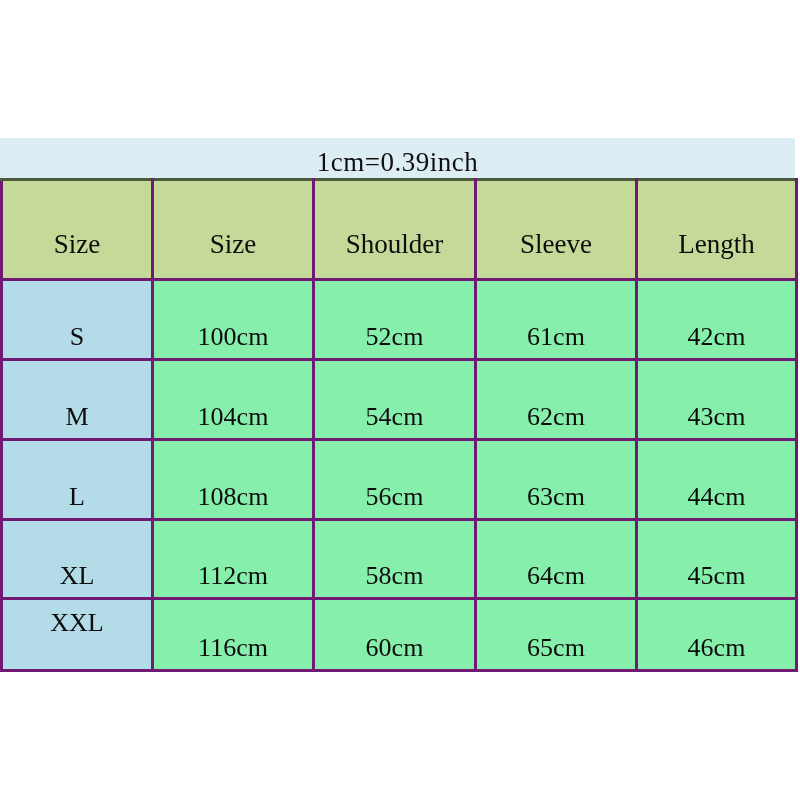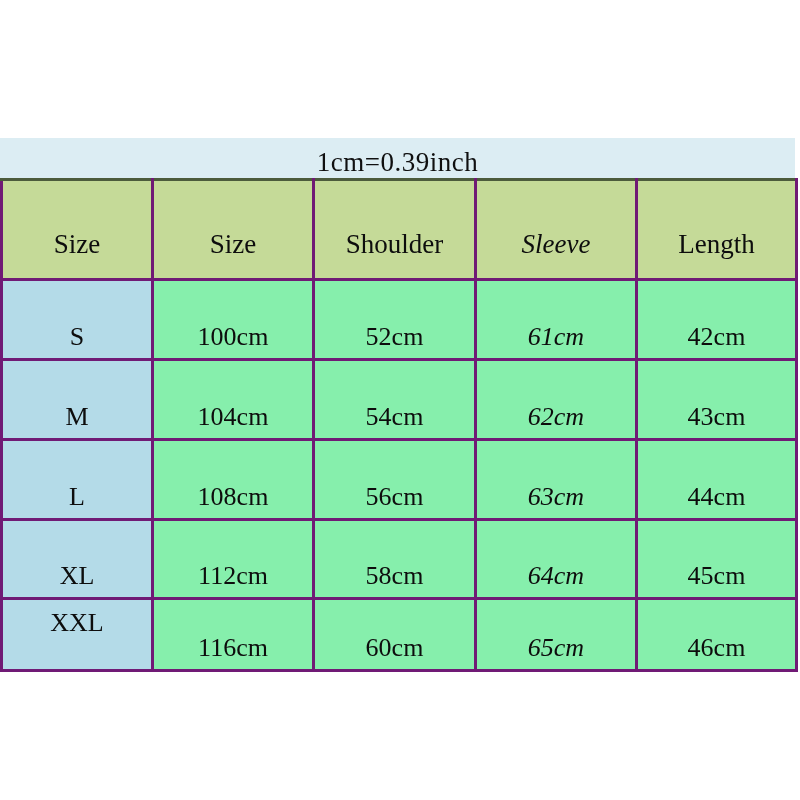--- a/index.html
+++ b/index.html
@@ -65,21 +65,21 @@
     font-size: 26px;
     color: #0d0d0d;
     white-space: nowrap;
     box-sizing: border-box;
   }
 
   
   .col-size    { width: 151px; }
   .col-bust    { width: 161px; }
   .col-shoulder{ width: 162px; }
-  .col-sleeve  { width: 161px; font-style: italic; }
+  .col-sleeve  { width: 161px; }
   .col-length  { width: 160px; margin-top: 39px; }
 
   
   .head-row td {
     background: #c5da98;
     height: 100px;
     font-size: 27px;
     padding-bottom: 18px;
     border-top-color: #4c5b3c;
   }

